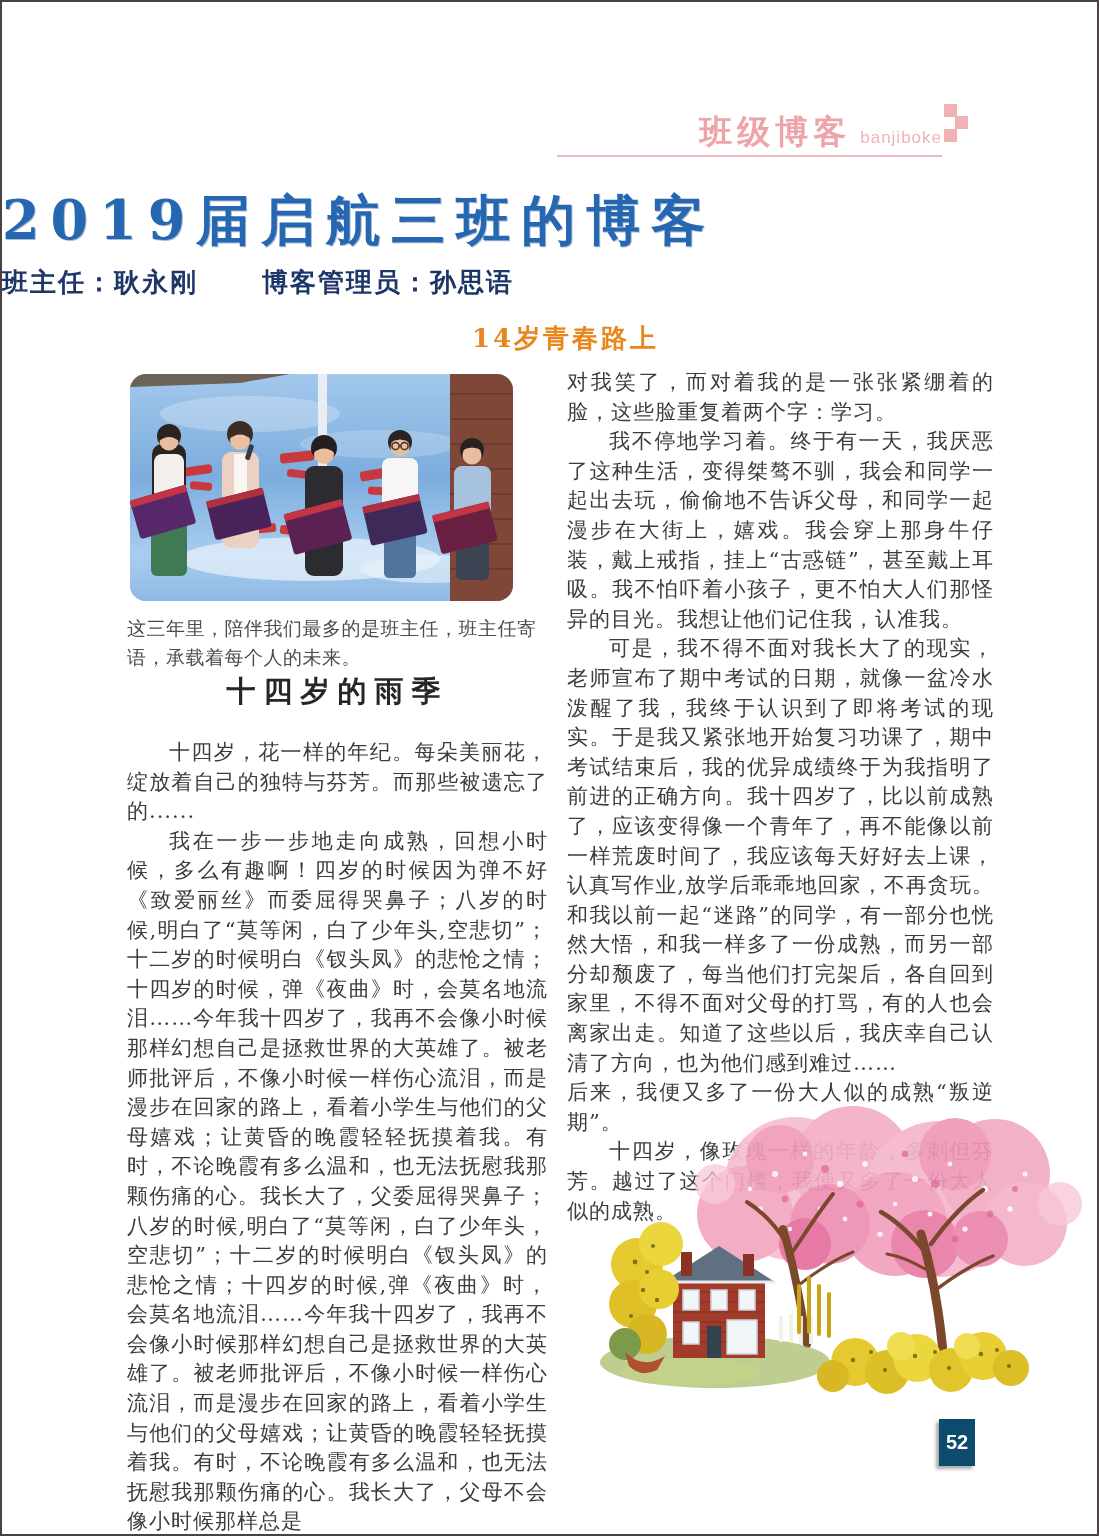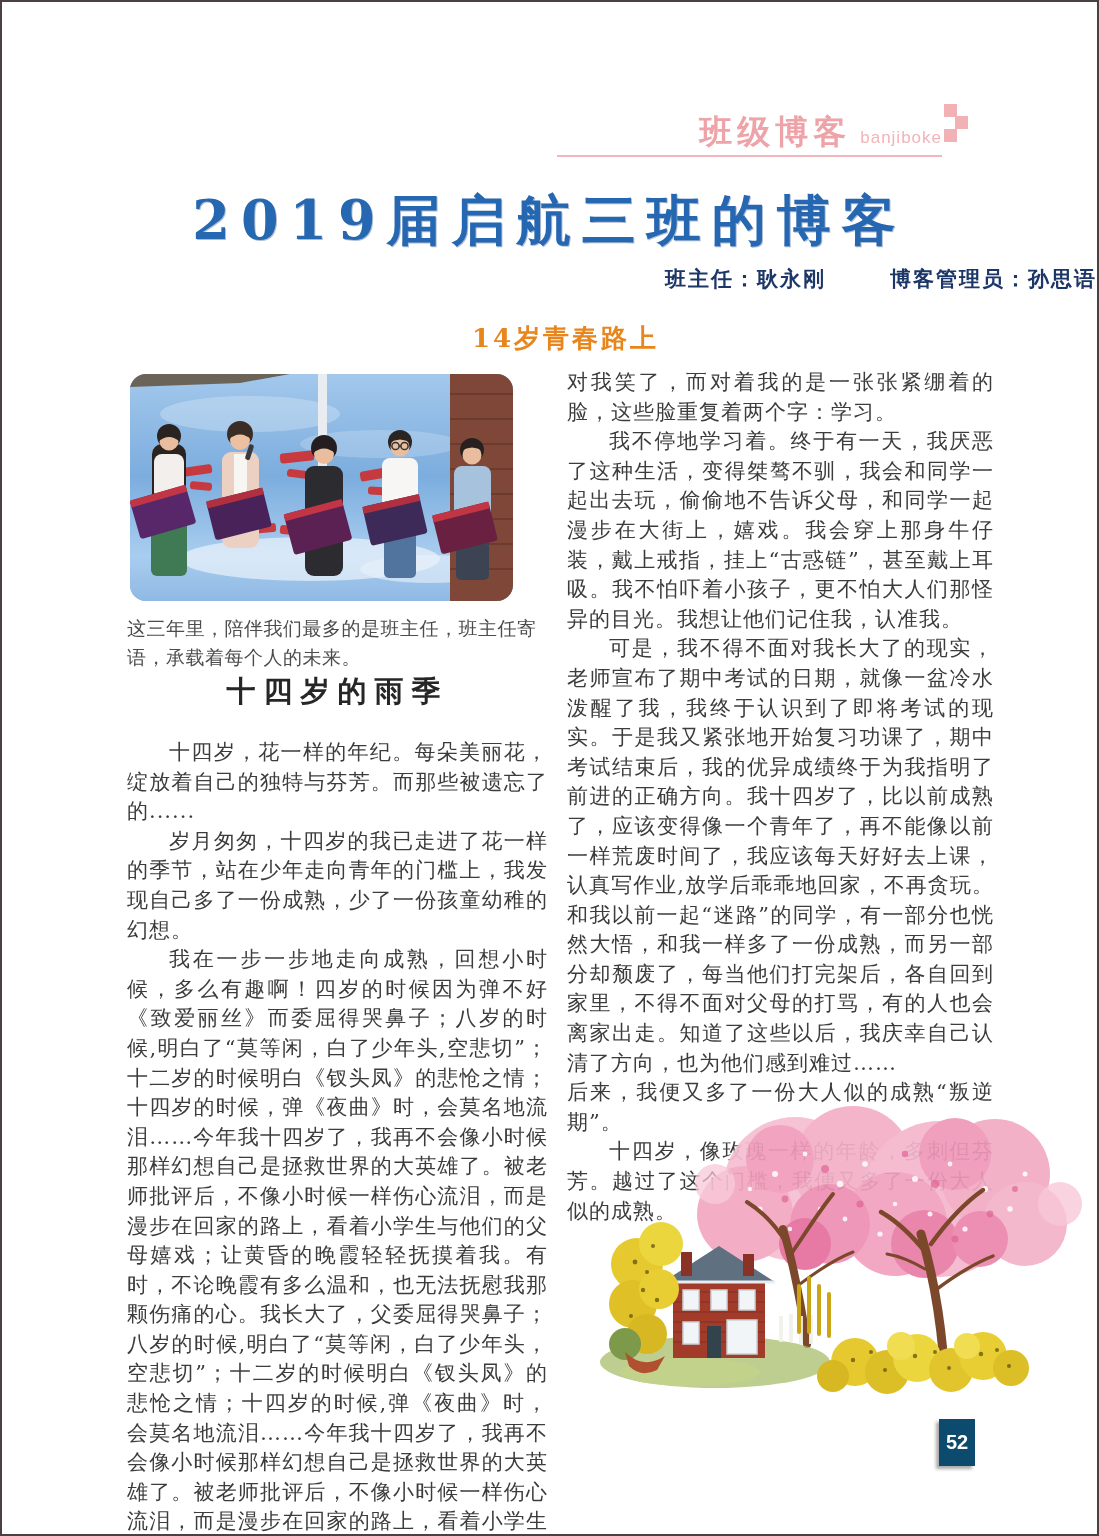--- a/index.html
+++ b/index.html
@@ -22,27 +22,27 @@
   }
   .header-en { font-size:17px; color:#f1b4b9; letter-spacing:1px; }
   .deco-squares { position:absolute; top:102px; left:942px; width:28px; height:42px; }
   .deco-squares span { position:absolute; width:13px; height:13px; background:#f2b1b5; }
   .sq1 { top:0;   left:0;  }
   .sq2 { top:12px; left:11px; }
   .sq3 { top:25px; left:0;  }
   
   .blog-title {
     position:absolute; top:183px; left:0; width:100%;
-    text-align:center; font-family:"DejaVu Serif", serif;
+    font-family:"DejaVu Serif", serif;
     font-size:54px; font-weight:bold; color:#2667b1; letter-spacing:11px;
     text-shadow:1px 1px 0 rgba(20,60,130,.35);
   }
   .blog-sub {
     position:absolute; top:263px; left:0; width:100%;
-    text-align:right; font-size:21px; font-weight:bold; color:#1d3668;
+    text-align:left; font-size:26px; font-weight:bold; color:#1d3668;
     letter-spacing:2px; font-family:"DejaVu Sans", sans-serif;
   }
   .blog-sub .gap { display:inline-block; width:64px; }
   .section-heading {
     position:absolute; top:319px; left:16px; width:100%;
     text-align:center; font-size:26px; font-weight:bold; color:#e8861e;
     letter-spacing:3px; font-family:"DejaVu Serif", serif;
   }
   
   .col-left  { position:absolute; left:125px; top:372px; width:421px; }
@@ -199,21 +199,20 @@
           <rect x="236" y="126" width="58" height="40" rx="3" fill="#3d2a59" transform="rotate(-13 265 146)"></rect>
           <rect x="236" y="126" width="58" height="7" fill="#b03040" transform="rotate(-13 265 146)"></rect>
           <rect x="306" y="134" width="58" height="40" rx="3" fill="#6a2040" transform="rotate(-14 335 154)"></rect>
           <rect x="306" y="134" width="58" height="7" fill="#c23544" transform="rotate(-14 335 154)"></rect>
         </g>
       </svg>
     </div>
     <div class="photo-caption">这三年里，陪伴我们最多的是班主任，班主任寄语，承载着每个人的未来。</div>
     <div class="article-title">十四岁的雨季</div>
     <p class="body-par indent">十四岁，花一样的年纪。每朵美丽花，绽放着自己的独特与芬芳。而那些被遗忘了的......</p>
-    <p class="body-par indent">岁月匆匆，十四岁的我已走进了花一样的季节，站在少年走向青年的门槛上，我发现自己多了一份成熟，少了一份孩童幼稚的幻想。</p>
     <p class="body-par indent">我在一步一步地走向成熟，回想小时候，多么有趣啊！四岁的时候因为弹不好《致爱丽丝》而委屈得哭鼻子；八岁的时候,明白了“莫等闲，白了少年头,空悲切”；十二岁的时候明白《钗头凤》的悲怆之情；十四岁的时候，弹《夜曲》时，会莫名地流泪……今年我十四岁了，我再不会像小时候那样幻想自己是拯救世界的大英雄了。被老师批评后，不像小时候一样伤心流泪，而是漫步在回家的路上，看着小学生与他们的父母嬉戏；让黄昏的晚霞轻轻抚摸着我。有时，不论晚霞有多么温和，也无法抚慰我那颗伤痛的心。我长大了，父委屈得哭鼻子；八岁的时候,明白了“莫等闲，白了少年头，空悲切”；十二岁的时候明白《钗头凤》的悲怆之情；十四岁的时候,弹《夜曲》时，会莫名地流泪……今年我十四岁了，我再不会像小时候那样幻想自己是拯救世界的大英雄了。被老师批评后，不像小时候一样伤心流泪，而是漫步在回家的路上，看着小学生与他们的父母嬉戏；让黄昏的晚霞轻轻抚摸着我。有时，不论晚霞有多么温和，也无法抚慰我那颗伤痛的心。我长大了，父母不会像小时候那样总是</p>
   </div>
 
   <div class="col-right">
     <p class="body-par">对我笑了，而对着我的是一张张紧绷着的脸，这些脸重复着两个字：学习。</p>
     <p class="body-par indent">我不停地学习着。终于有一天，我厌恶了这种生活，变得桀骜不驯，我会和同学一起出去玩，偷偷地不告诉父母，和同学一起漫步在大街上，嬉戏。我会穿上那身牛仔装，戴上戒指，挂上“古惑链”，甚至戴上耳吸。我不怕吓着小孩子，更不怕大人们那怪异的目光。我想让他们记住我，认准我。</p>
     <p class="body-par indent">可是，我不得不面对我长大了的现实，老师宣布了期中考试的日期，就像一盆冷水泼醒了我，我终于认识到了即将考试的现实。于是我又紧张地开始复习功课了，期中考试结束后，我的优异成绩终于为我指明了前进的正确方向。我十四岁了，比以前成熟了，应该变得像一个青年了，再不能像以前一样荒废时间了，我应该每天好好去上课，认真写作业,放学后乖乖地回家，不再贪玩。和我以前一起“迷路”的同学，有一部分也恍然大悟，和我一样多了一份成熟，而另一部分却颓废了，每当他们打完架后，各自回到家里，不得不面对父母的打骂，有的人也会离家出走。知道了这些以后，我庆幸自己认清了方向，也为他们感到难过……</p>
     <p class="body-par">后来，我便又多了一份大人似的成熟“叛逆期”。</p>
     <p class="body-par indent">十四岁，像玫瑰一样的年龄，多刺但芬芳。越过了这个门槛，我便又多了一份大人似的成熟。</p>
   </div>

